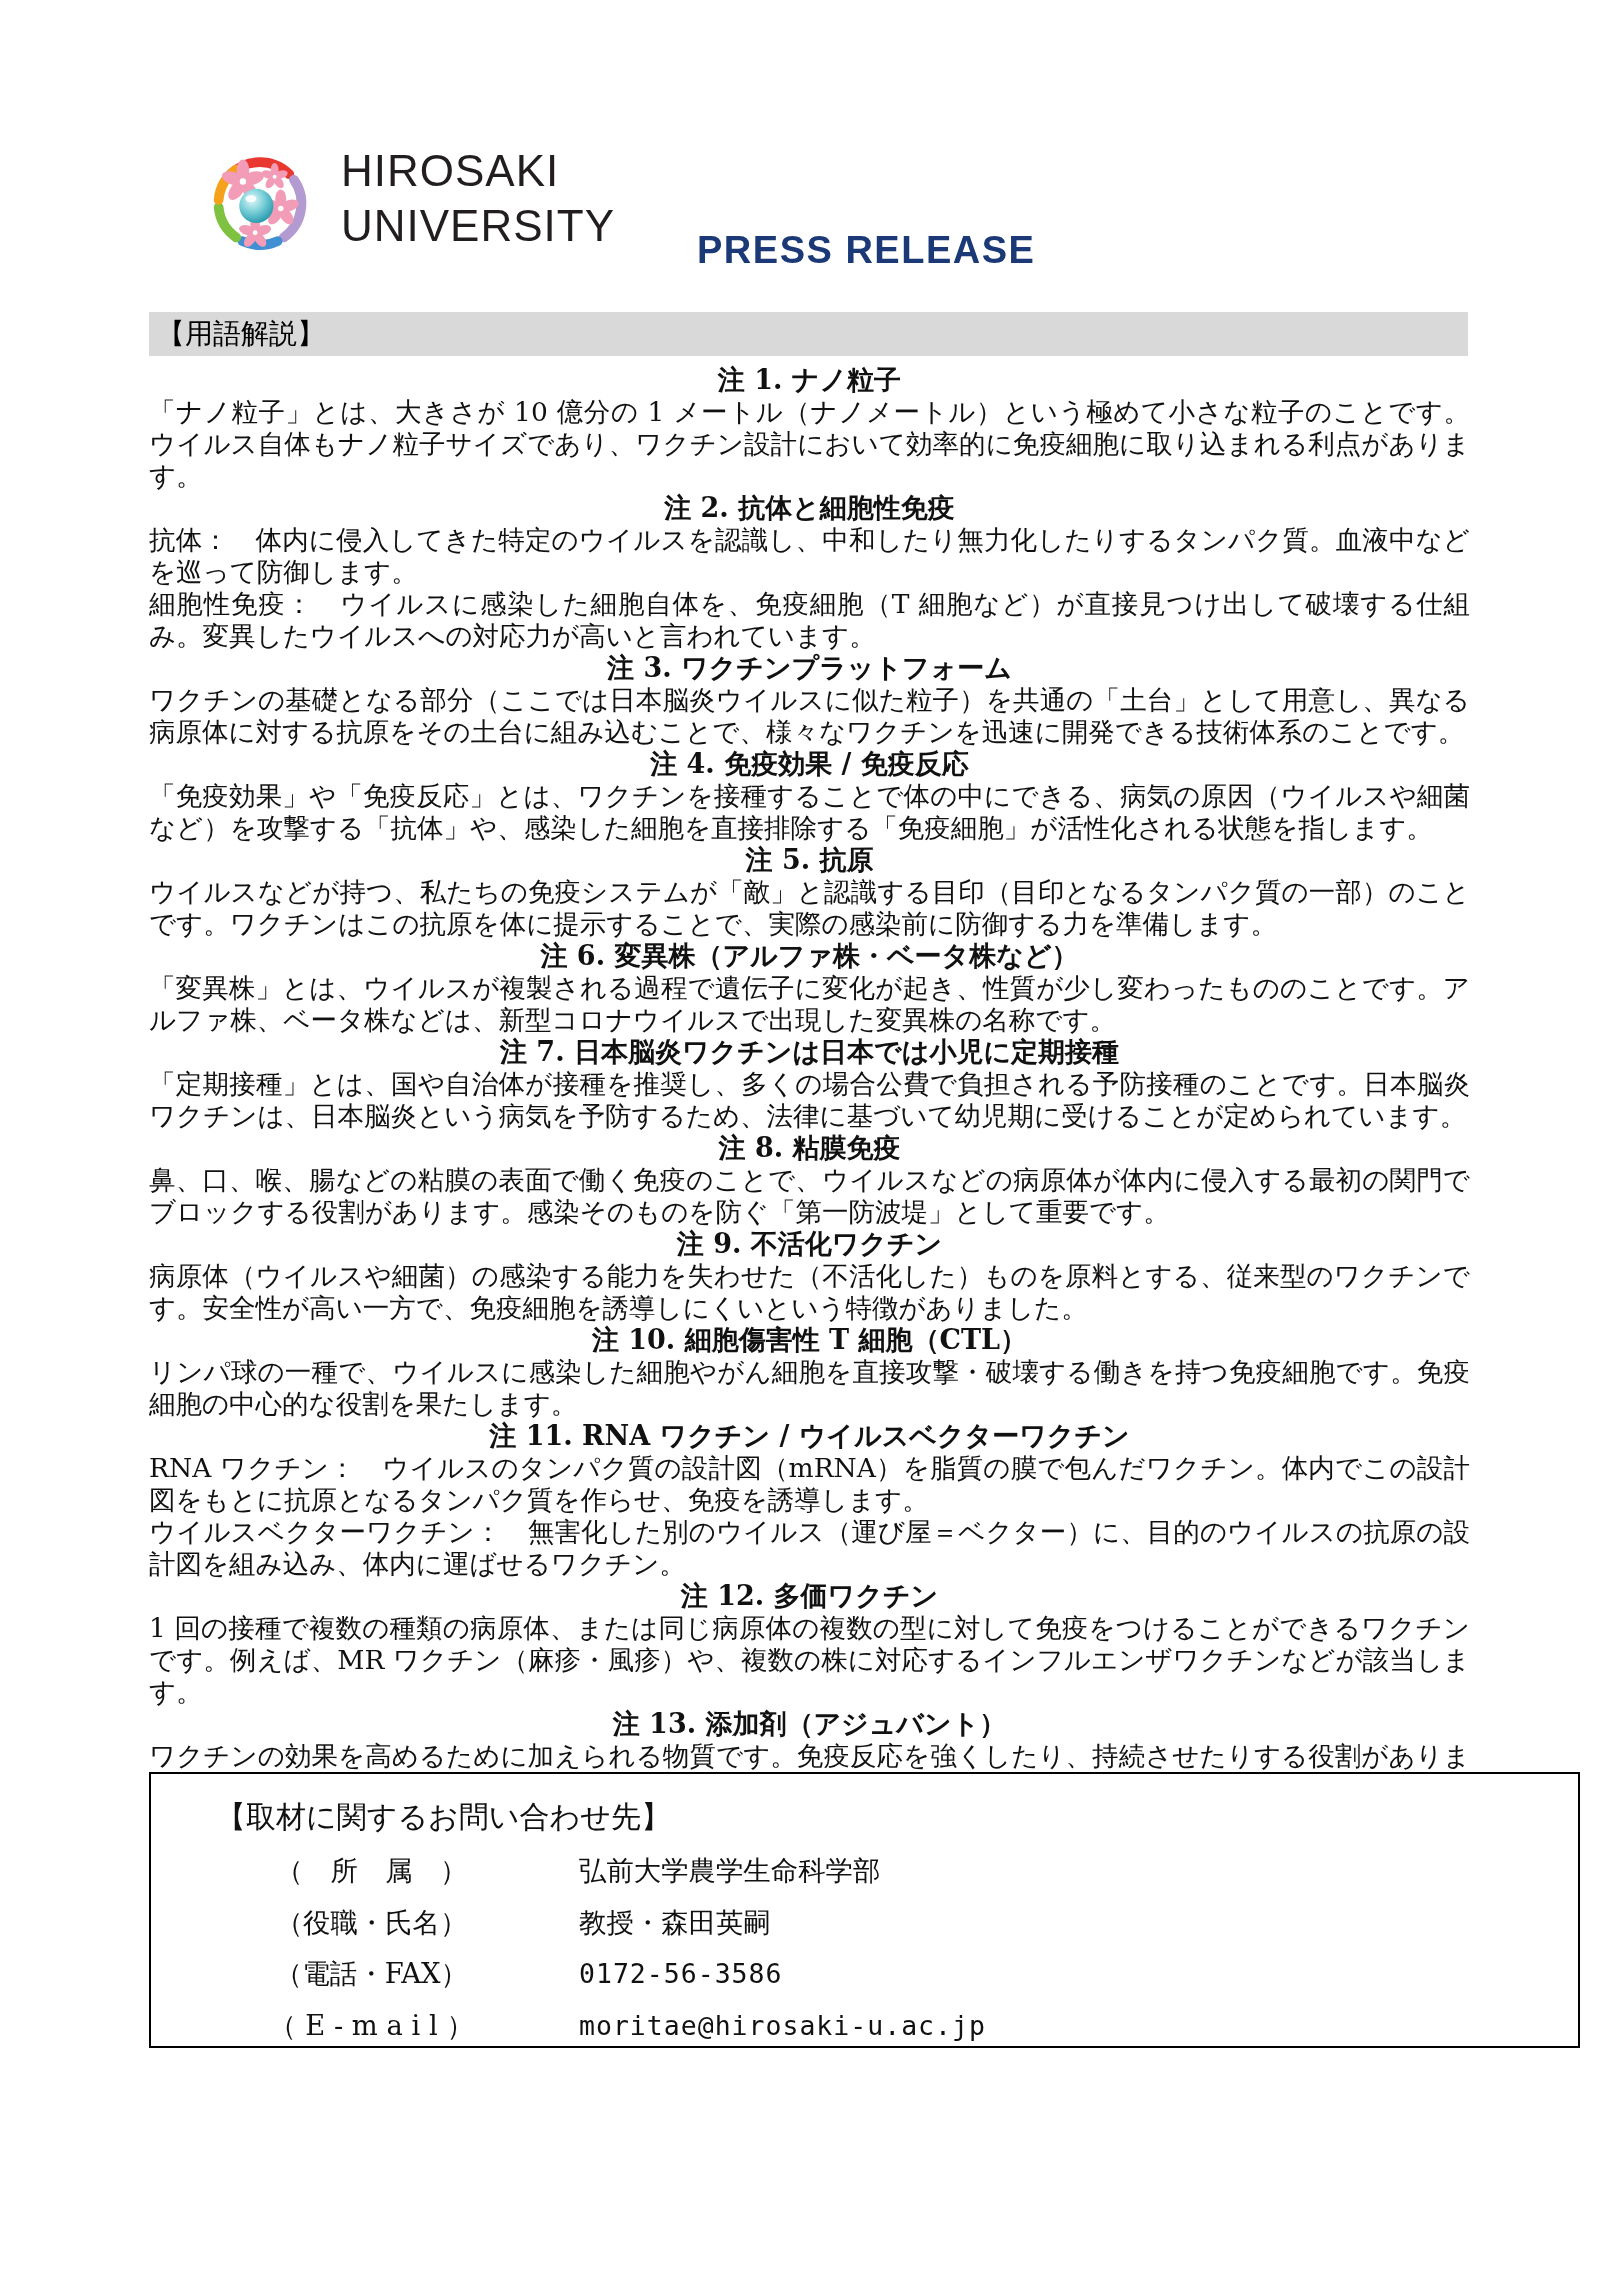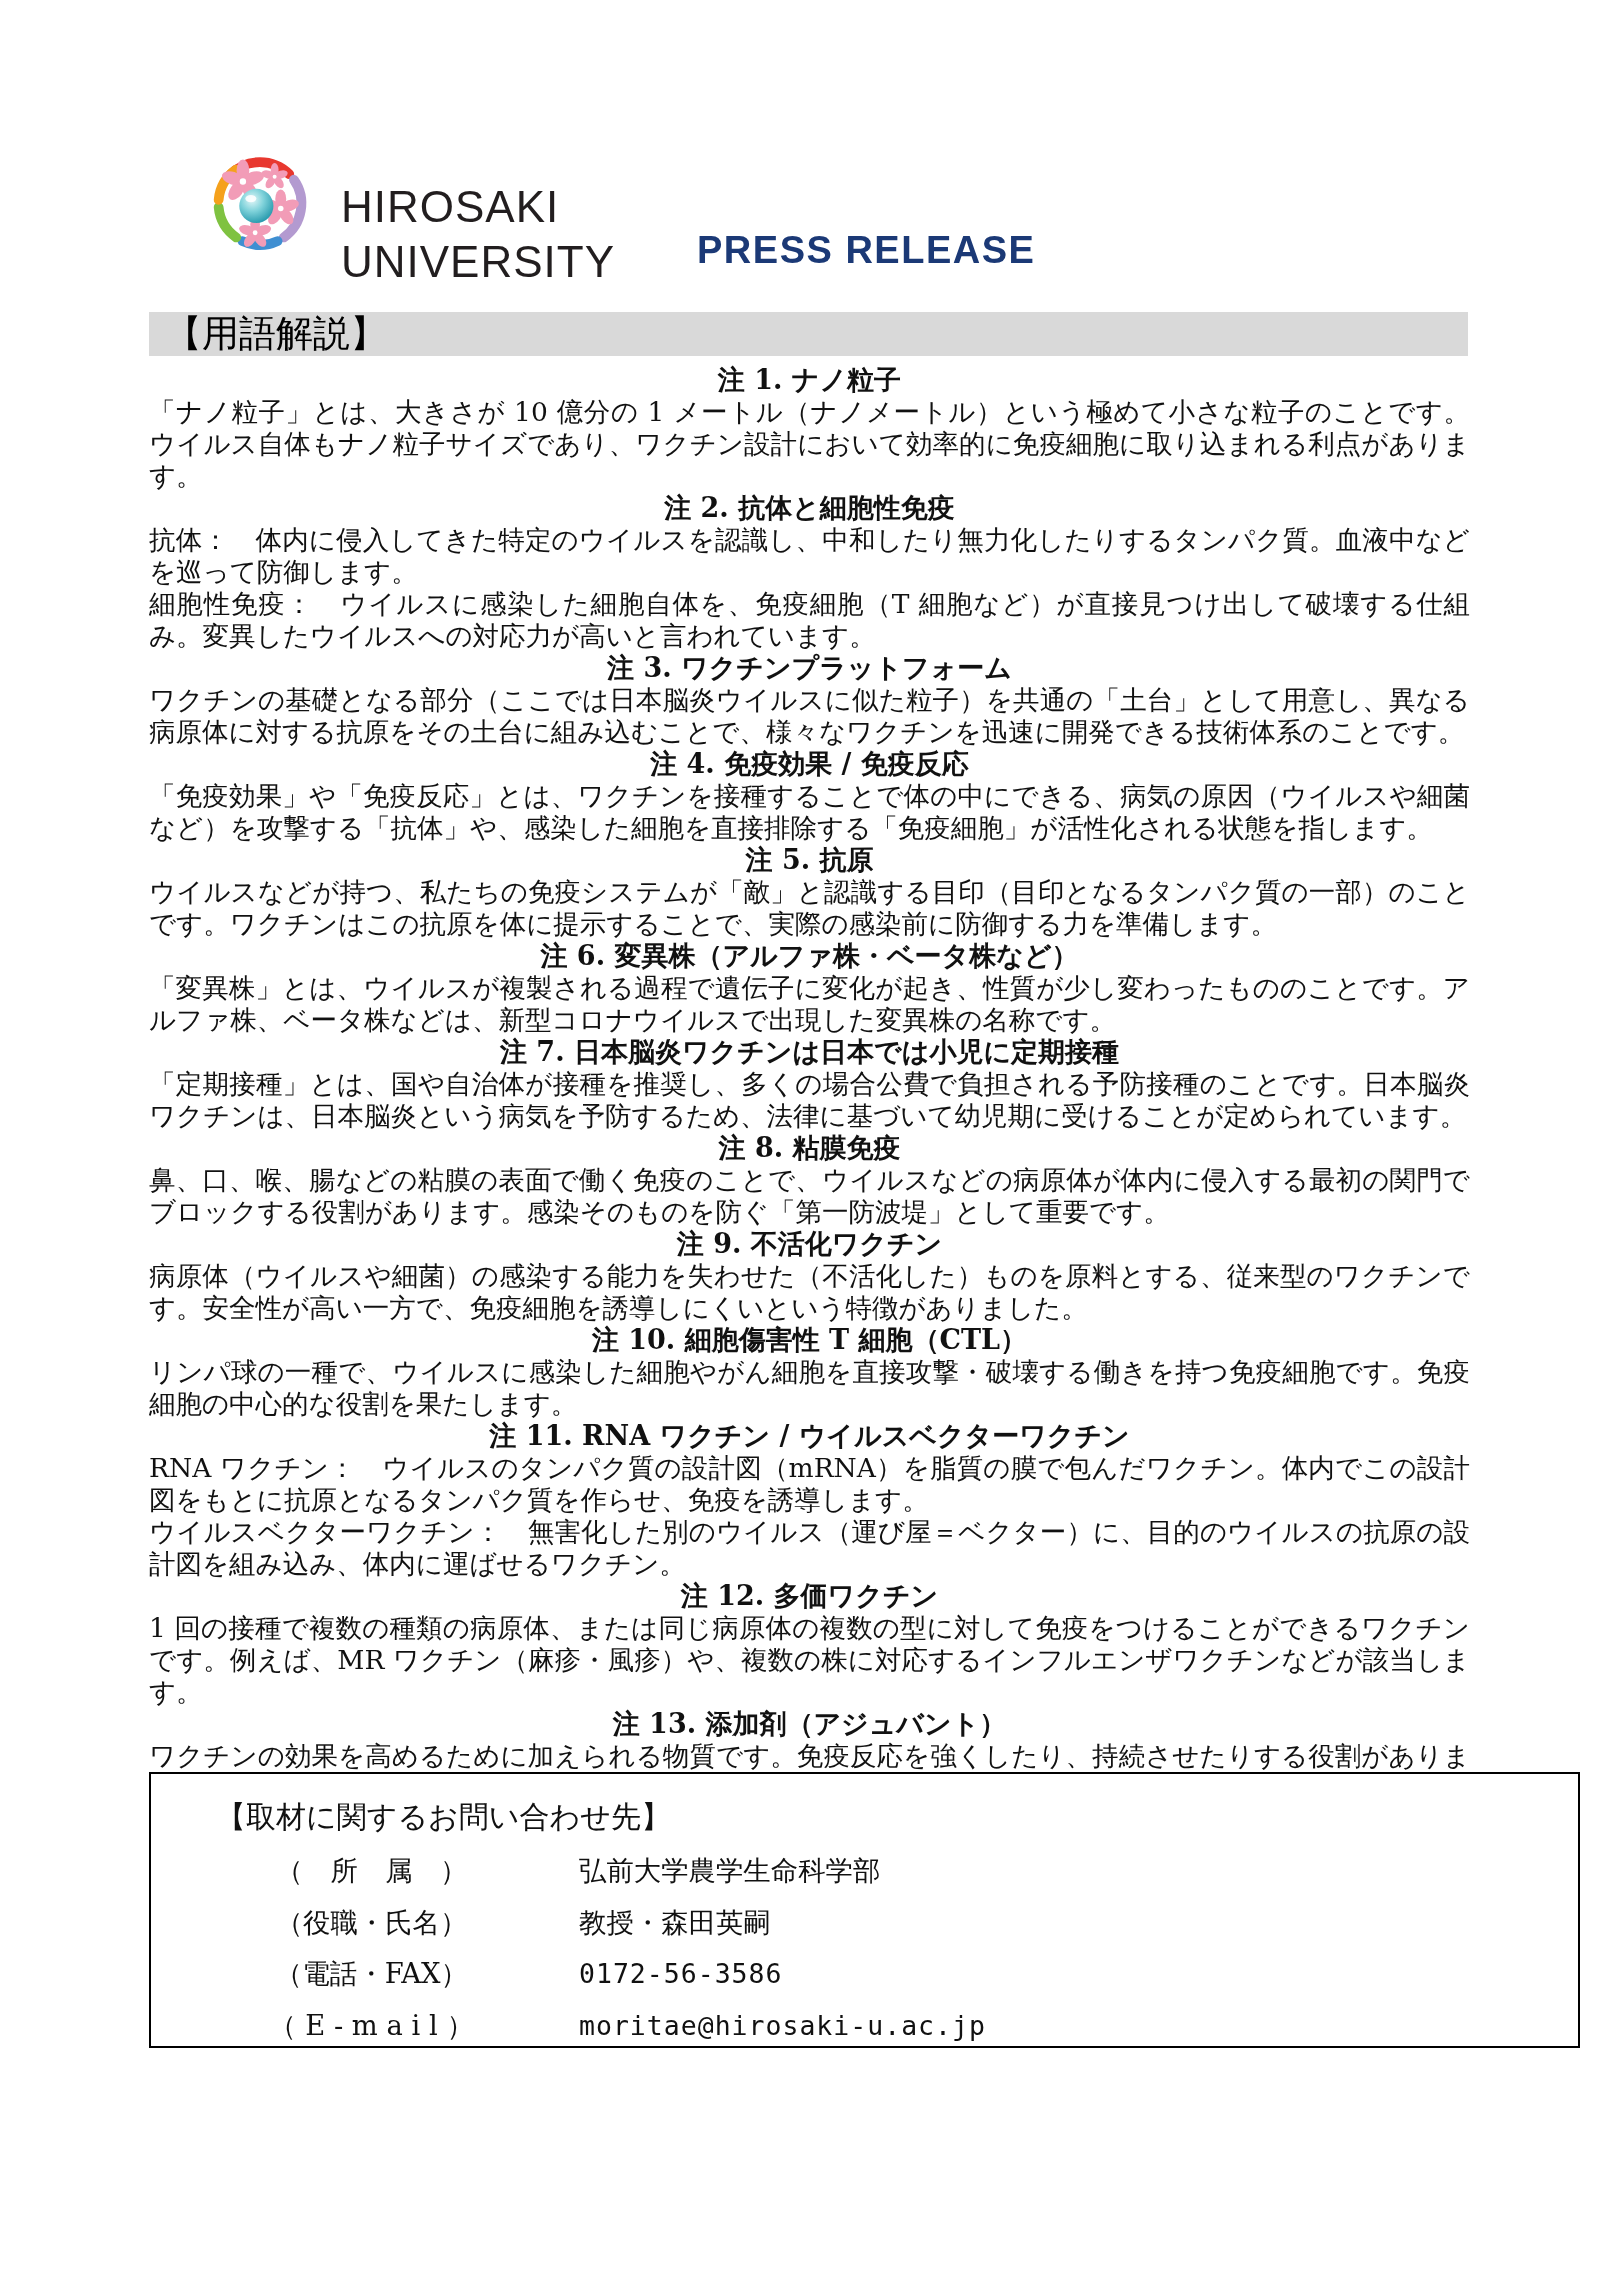--- a/index.html
+++ b/index.html
@@ -14,21 +14,21 @@
     color:var(--ink);
     -webkit-font-smoothing:antialiased;
   }
   .page{position:relative;width:1621px;height:2293px;overflow:hidden;background:#ffffff;}
 
   
   .logo{position:absolute;left:199px;top:127px;width:122px;height:153px;}
   .uni-name{
     position:absolute;left:341px;top:143px;
     font-family:"Liberation Sans","DejaVu Sans",sans-serif;
-    font-size:44px;line-height:55px;letter-spacing:1px;color:#221e1f;margin-top:36px;
+    font-size:44px;line-height:55px;letter-spacing:1px;color:#221e1f;
   }
   .title-ja{
     position:absolute;left:635px;top:137px;
     font-family:"DejaVu Sans","Liberation Sans",sans-serif;
     font-weight:bold;font-size:57px;line-height:69px;letter-spacing:2px;
     color:var(--navy);
   }
   .title-en{
     position:absolute;left:669px;top:228px;
     font-family:"Liberation Sans","DejaVu Sans",sans-serif;
@@ -36,22 +36,22 @@
     color:var(--navy);
     margin-left:28px;
   }
 
   
   .section-bar{
     position:absolute;left:149px;top:312px;width:1319px;height:44px;
     background:var(--bar);
   }
   .section-bar span{
-    display:inline-block;padding-left:16px;
-    font-size:37px;line-height:44px;color:#000;
+    display:inline-block;padding-left:8px;
+    font-size:28px;line-height:44px;color:#000;
   }
   .terms{
     position:absolute;left:149px;top:364px;width:1321px;
     font-size:26.5px;line-height:32px;text-align:justify;
     text-justify:inter-ideograph;
   }
   .term-heading{
     margin:0;font-size:27px;line-height:32px;font-weight:bold;text-align:center;
   }
   .term-para{margin:0;}

